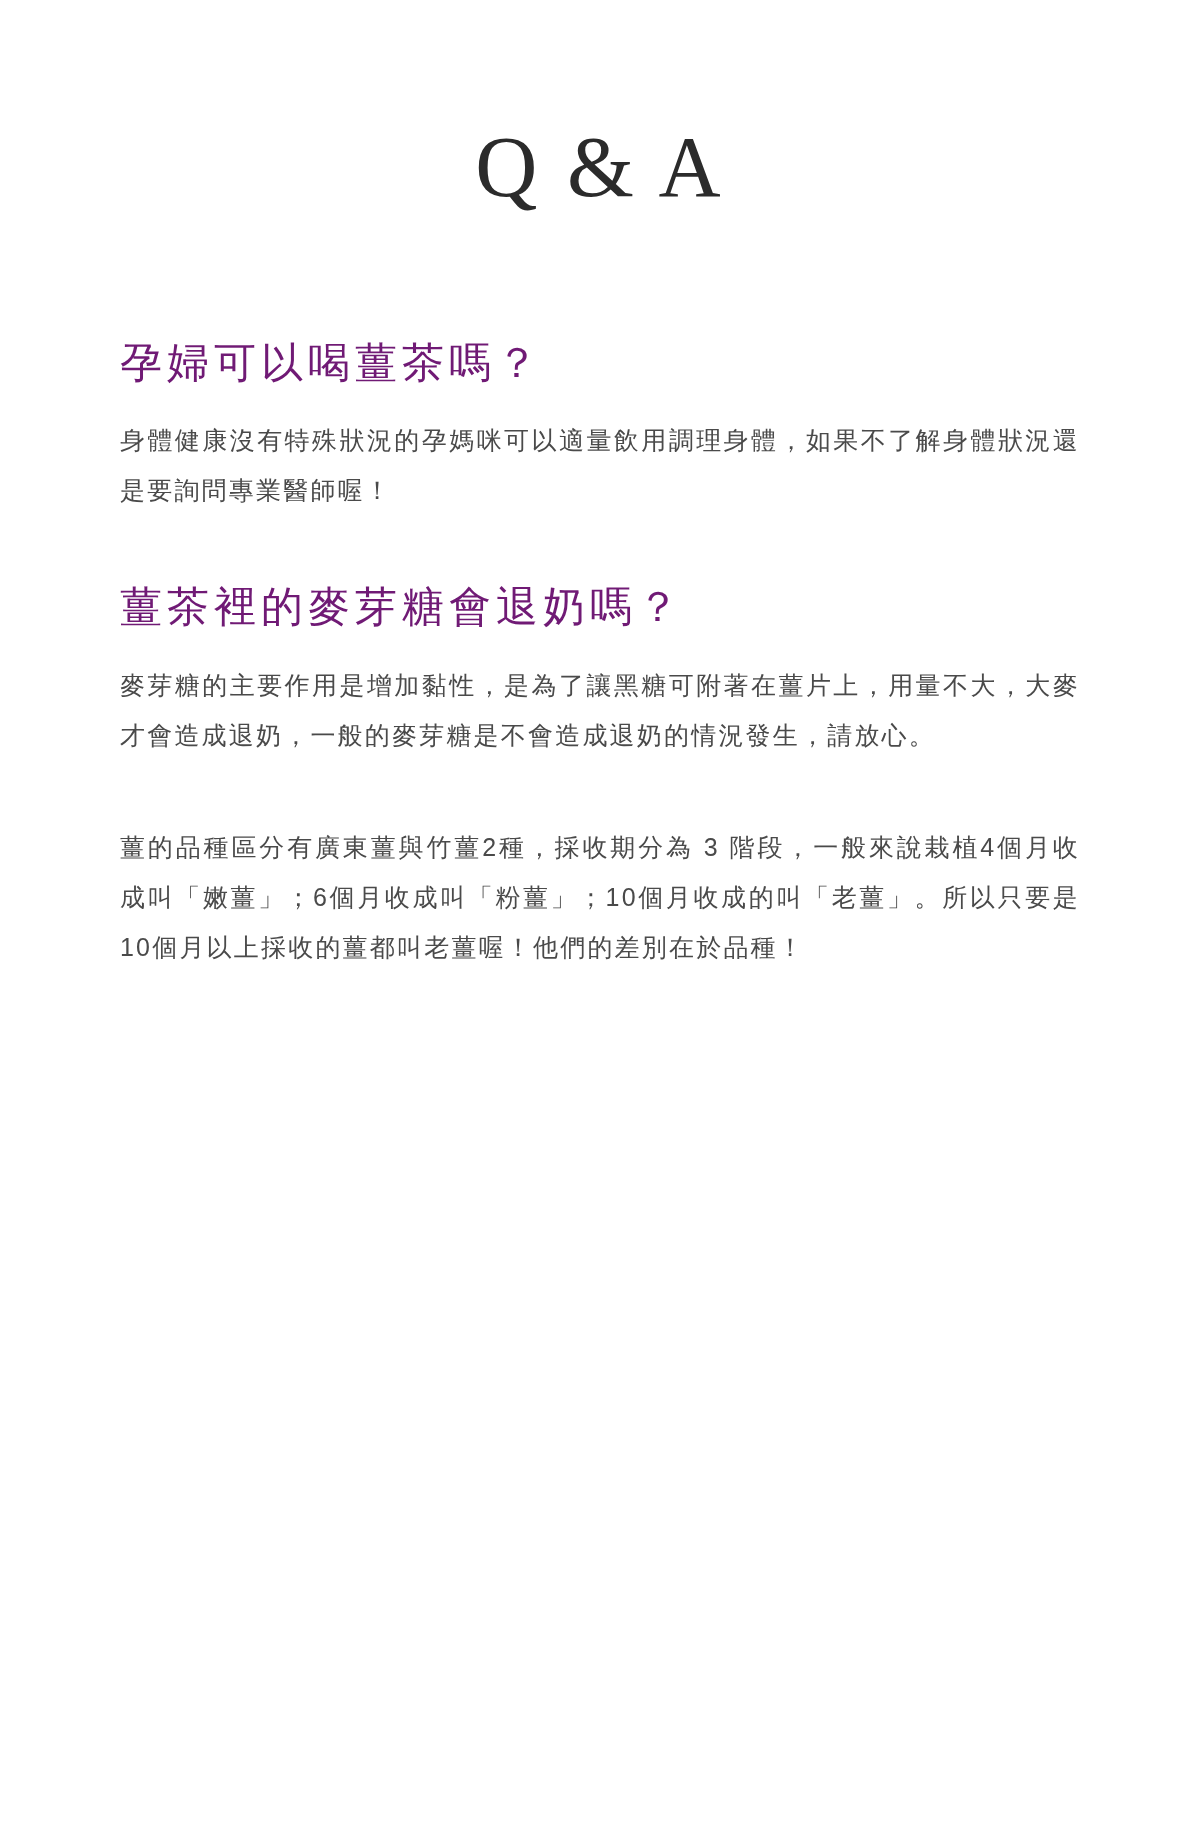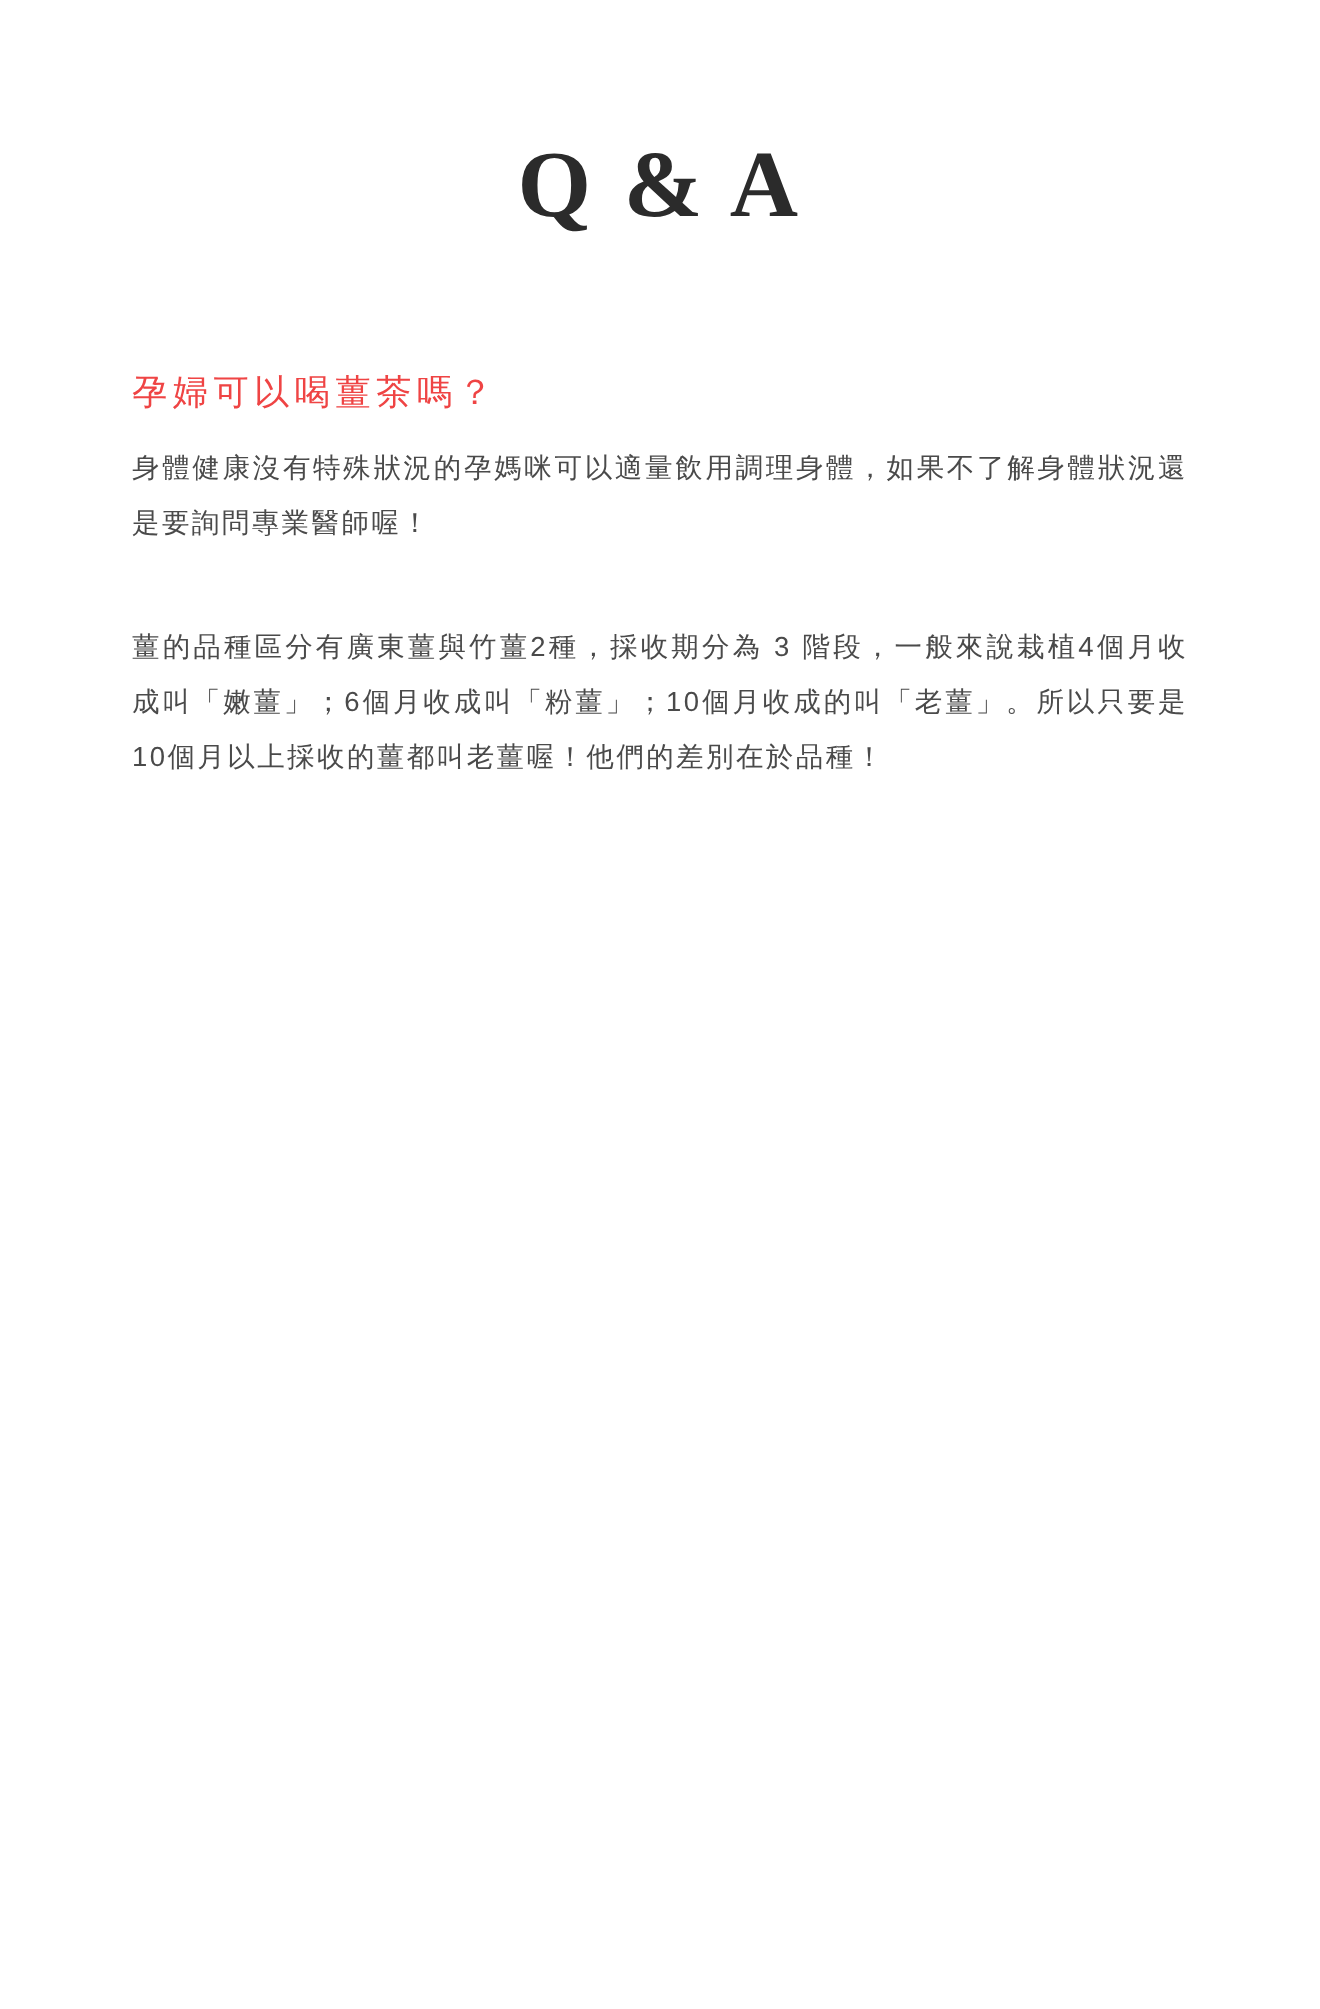--- a/index.html
+++ b/index.html
@@ -24,21 +24,21 @@
   }
   .content {
     width: 1080px;
     margin: 0 auto;
     padding: 0 0 40px 0;
     box-sizing: border-box;
   }
   .qa-title {
     font-family: "Liberation Serif", "DejaVu Serif", serif;
     font-size: 86px;
-    font-weight: 700;
+    font-weight: 400;
     color: #2b2b2b;
     text-align: center;
     letter-spacing: 4px;
     margin: 0;
     padding-top: 120px;
     padding-bottom: 0;
     line-height: 1.1;
   }
   .faq-list {
     margin: 0;
@@ -50,23 +50,23 @@
     padding: 0;
   }
   .faq-item + .faq-item {
     margin-top: 62px;
   }
   .faq-item:first-child {
     margin-top: 118px;
   }
   .faq-question {
     font-family: "Liberation Sans", "DejaVu Sans", sans-serif;
-    font-size: 32px;
+    font-size: 42px;
     font-weight: 400;
-    color: #ef4444;
+    color: #701a75;
     letter-spacing: 5px;
     line-height: 1.45;
     margin: 0 0 22px 0;
     padding: 0 0 0 60px;
   }
   .faq-answer {
     font-family: "Liberation Sans", "DejaVu Sans", sans-serif;
     font-size: 25px;
     font-weight: 400;
     color: #4a4a4a;
@@ -86,20 +86,24 @@
 
     <h1 class="qa-title">Q &amp; A</h1>
 
     <ul class="faq-list">
 
       <li class="faq-item">
         <h2 class="faq-question">孕婦可以喝薑茶嗎？</h2>
         <p class="faq-answer">身體健康沒有特殊狀況的孕媽咪可以適量飲用調理身體，如果不了解身體狀況還是要詢問專業醫師喔！</p>
       </li>
 
+      <li class="faq-item">
+        <h2 class="faq-question">薑茶裡的麥芽糖會退奶嗎？</h2>
+        <p class="faq-answer">麥芽糖的主要作用是增加黏性，是為了讓黑糖可附著在薑片上，用量不大，大麥才會造成退奶，一般的麥芽糖是不會造成退奶的情況發生，請放心。</p>
+      </li>
 
 
       <li class="faq-item">
         <p class="faq-answer">薑的品種區分有廣東薑與竹薑2種，採收期分為 3 階段，一般來說栽植4個月收成叫「嫩薑」；6個月收成叫「粉薑」；10個月收成的叫「老薑」。所以只要是10個月以上採收的薑都叫老薑喔！他們的差別在於品種！</p>
       </li>
 
     </ul>
   </div>
 </div>
 

